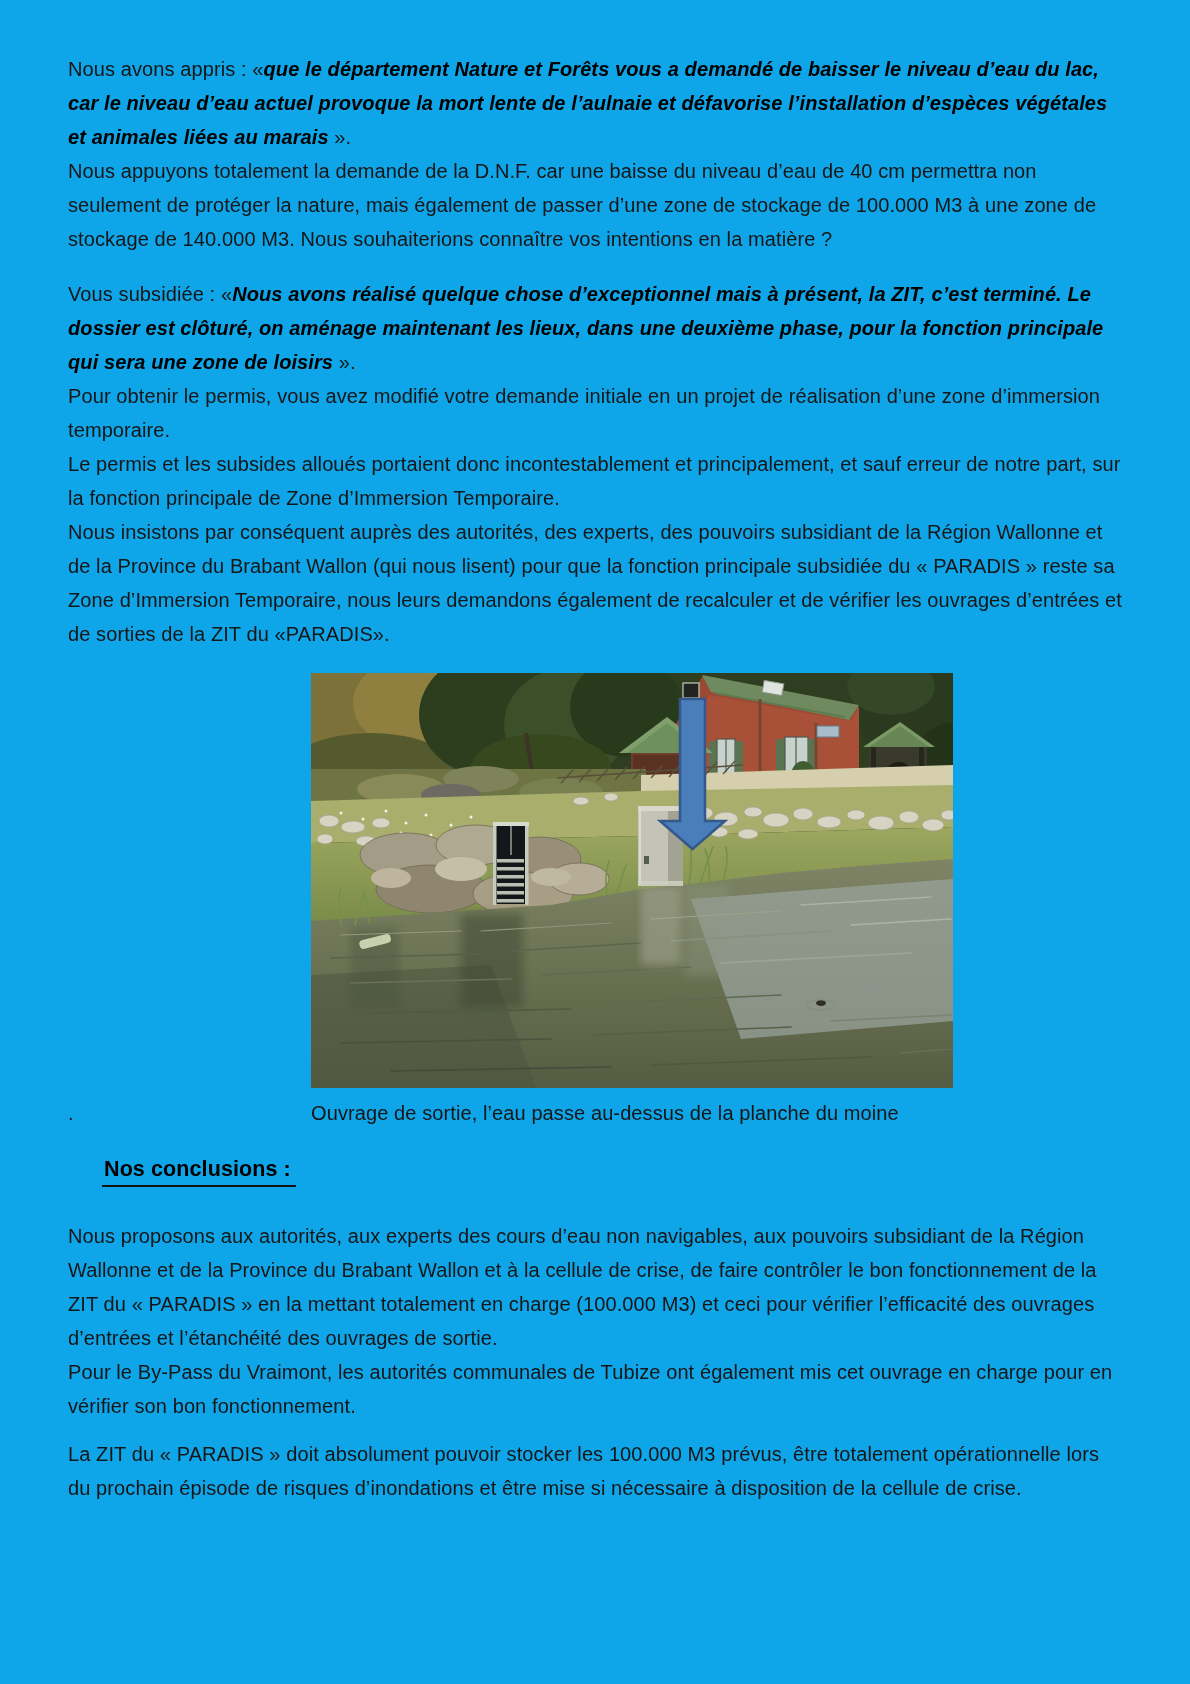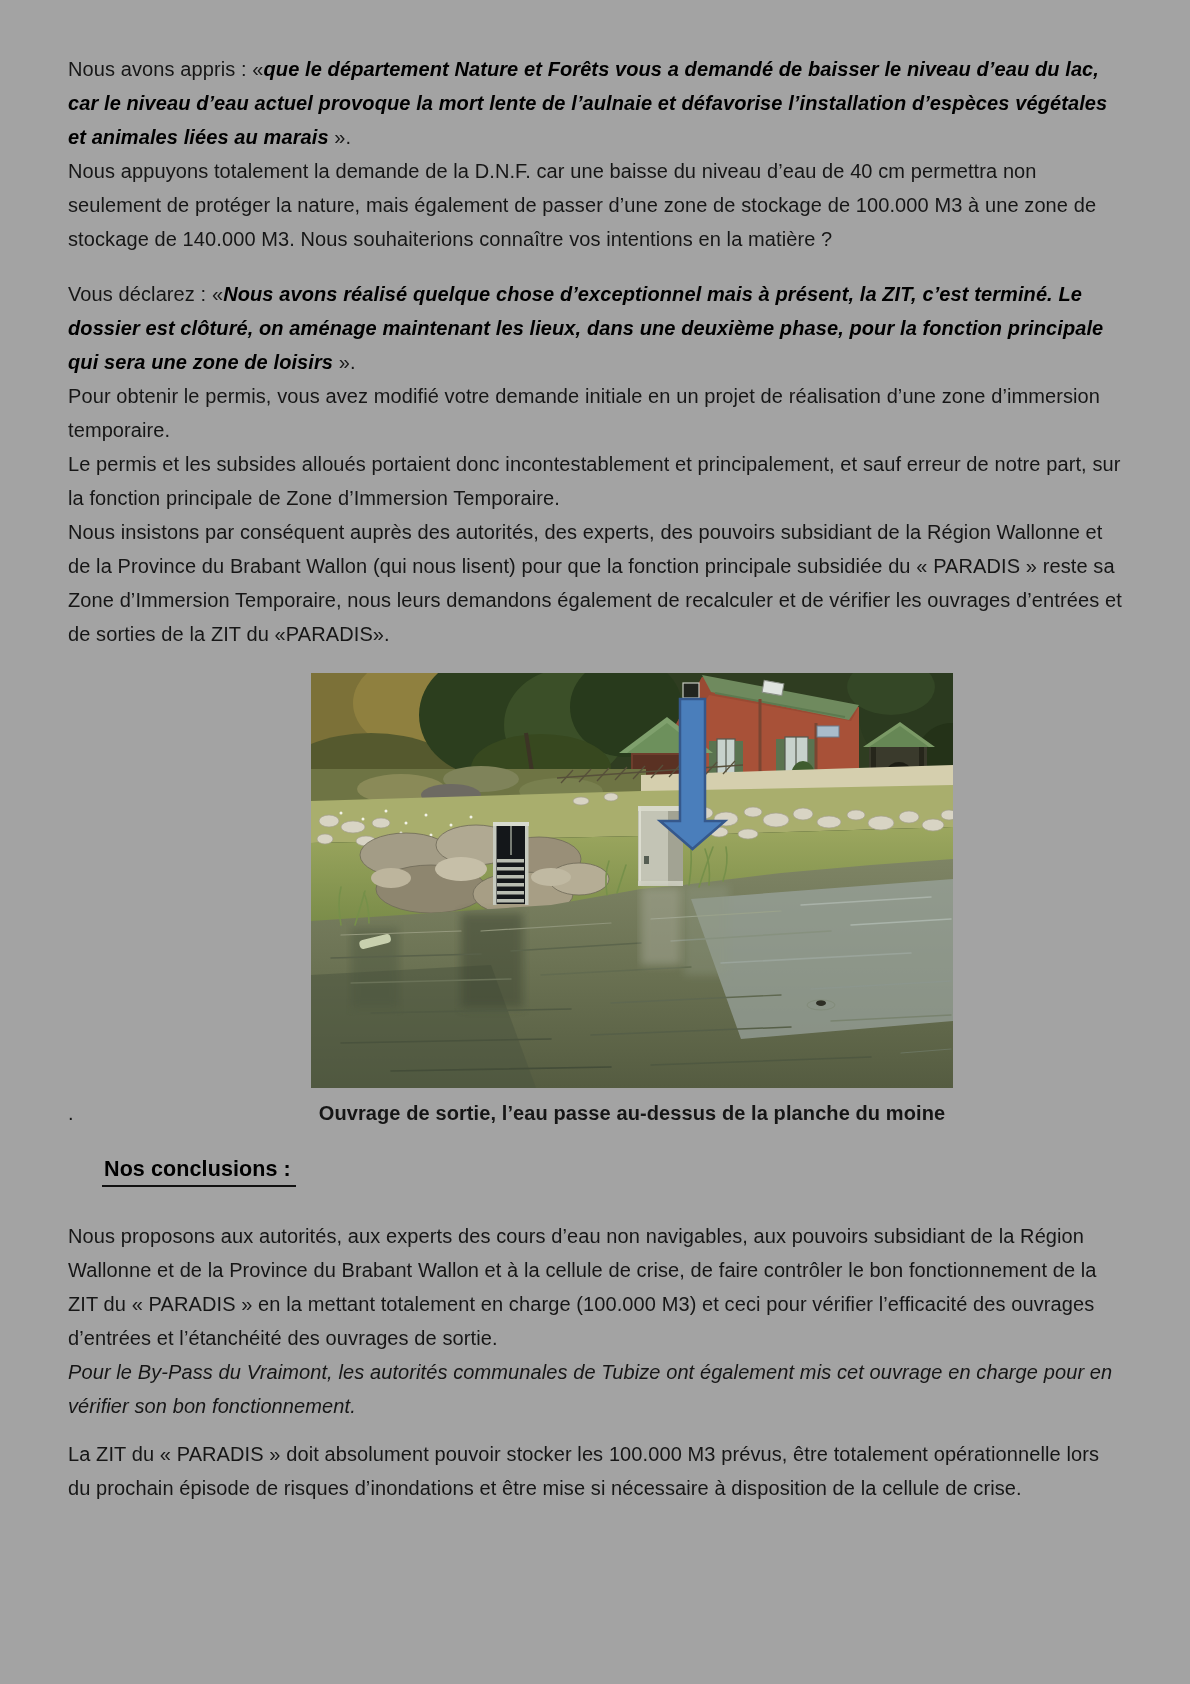--- a/index.html
+++ b/index.html
@@ -1,39 +1,39 @@
 <!DOCTYPE html>
 <html lang="fr"><head>
 <meta charset="utf-8">
 <style>
   html,body{margin:0;padding:0;background:#ffffff;}
   .page{
     position:relative;
     width:1190px;height:1684px;
     box-sizing:border-box;
     padding:52px 66px 0 68px;
-    background:#a3a3a3;
+    background:#0ea5e9;
     font-family:"Liberation Sans","DejaVu Sans",sans-serif;
     font-size:20px;line-height:34px;
     color:#161616;
     letter-spacing:0.1px;
     overflow:hidden;
   }
   p{margin:0;}
   .spaced{margin-top:21px;}
   .bq{font-weight:bold;font-style:italic;color:#000;}
-  .it{font-style:italic;}
+  .it{}
   .photo{
     margin:22px 0 0 243px;
     width:642px;height:415px;
     line-height:0;
   }
   .caption-row{position:relative;margin-top:8px;height:34px;}
   .caption-dot{position:absolute;left:0;top:0;}
-  .caption{margin-left:243px;width:642px;text-align:center;font-weight:bold;}
+  .caption{margin-left:243px;width:642px;text-align:left;}
   .conclusions-heading{
     margin:24px 0 0 0;
     font-size:21.5px;line-height:30px;
     font-weight:bold;color:#000;
   }
   .conclusions-heading span{
     display:inline-block;
     border-bottom:2.5px solid #111;
     padding:0 5px 1px 2px;
     margin-left:34px;
@@ -43,21 +43,21 @@
 </style>
 </head>
 <body>
 
 <div class="page">
 
   <p class="body-text"><span>Nous avons appris : «</span><span class="bq">que le département Nature et Forêts vous a demandé de baisser le niveau d’eau du lac, car le niveau d’eau actuel provoque la mort lente de l’aulnaie et défavorise l’installation d’espèces végétales et animales liées au marais</span><span> ».</span></p>
 
   <p class="body-text">Nous appuyons totalement la demande de la D.N.F. car une baisse du niveau d’eau de 40 cm permettra non seulement de protéger la nature, mais également de passer d’une zone de stockage de 100.000 M3 à une zone de stockage de 140.000 M3. Nous souhaiterions connaître vos intentions en la matière ?</p>
 
-  <p class="body-text spaced"><span>Vous déclarez : «</span><span class="bq">Nous avons réalisé quelque chose d’exceptionnel mais à présent, la ZIT, c’est terminé. Le dossier est clôturé, on aménage maintenant les lieux, dans une deuxième phase, pour la fonction principale qui sera une zone de loisirs</span><span> ».</span></p>
+  <p class="body-text spaced"><span>Vous subsidiée : «</span><span class="bq">Nous avons réalisé quelque chose d’exceptionnel mais à présent, la ZIT, c’est terminé. Le dossier est clôturé, on aménage maintenant les lieux, dans une deuxième phase, pour la fonction principale qui sera une zone de loisirs</span><span> ».</span></p>
 
   <p class="body-text">Pour obtenir le permis, vous avez modifié votre demande initiale en un projet de réalisation d’une zone d’immersion temporaire.</p>
   <p class="body-text">Le permis et les subsides alloués portaient donc incontestablement et principalement, et sauf erreur de notre part, sur la fonction principale de Zone d’Immersion Temporaire.</p>
   <p class="body-text">Nous insistons par conséquent auprès des autorités, des experts, des pouvoirs subsidiant de la Région Wallonne et de la Province du Brabant Wallon (qui nous lisent) pour que la fonction principale subsidiée du « PARADIS » reste sa Zone d’Immersion Temporaire, nous leurs demandons également de recalculer et de vérifier les ouvrages d’entrées et de sorties de la ZIT du «PARADIS».</p>
 
   <figure class="photo">
     <svg width="642" height="415" viewBox="0 0 642 415" xmlns="http://www.w3.org/2000/svg">
       <defs>
         <linearGradient id="gWater" x1="0" y1="0" x2="0" y2="1">
           <stop offset="0" stop-color="#7e8465"></stop>

